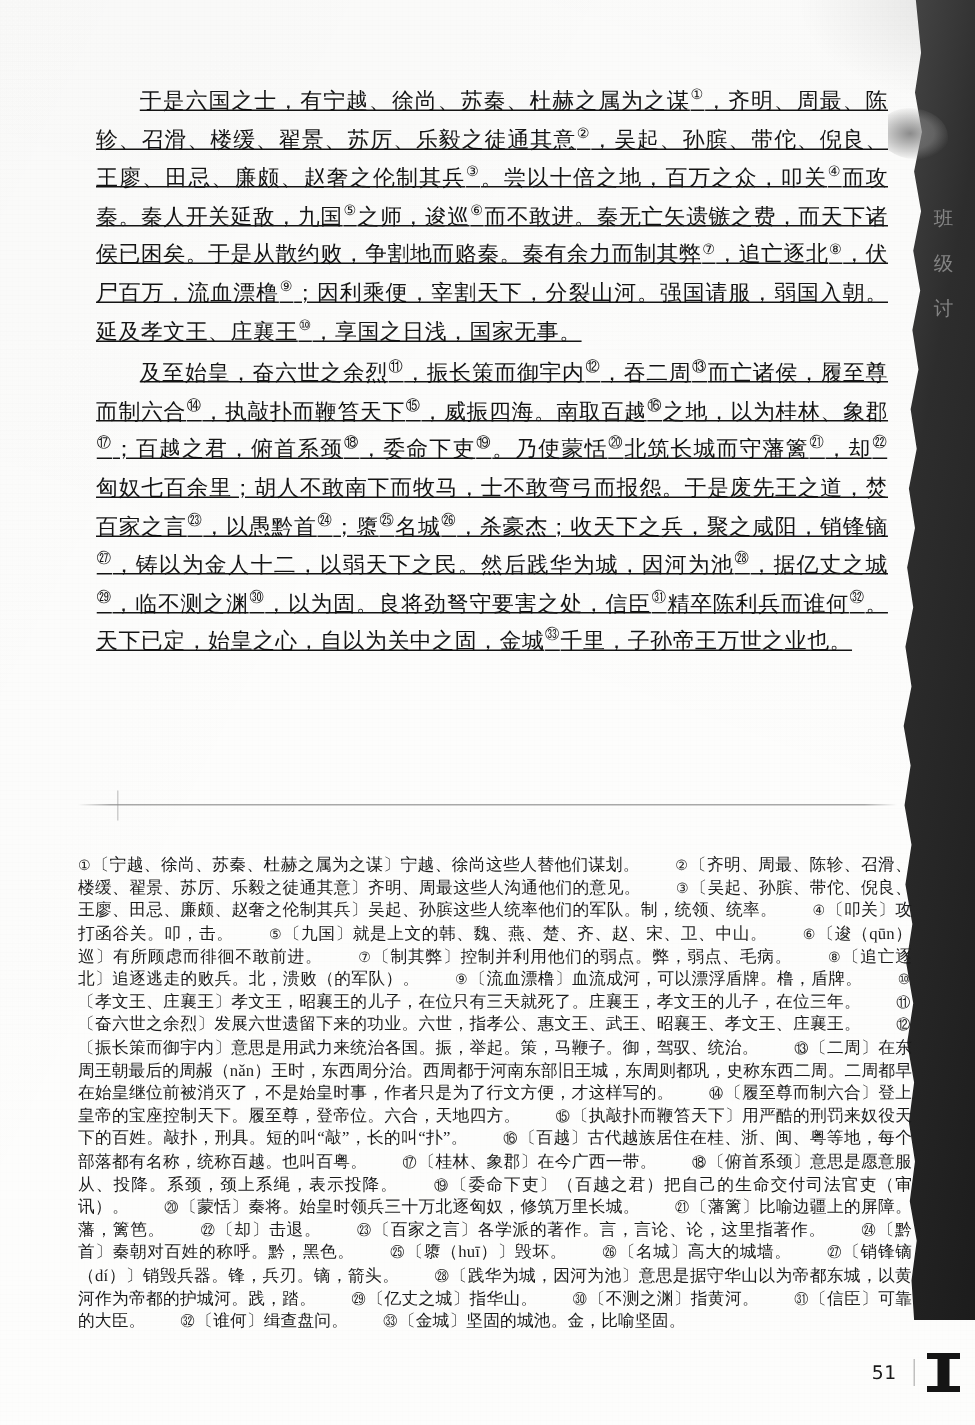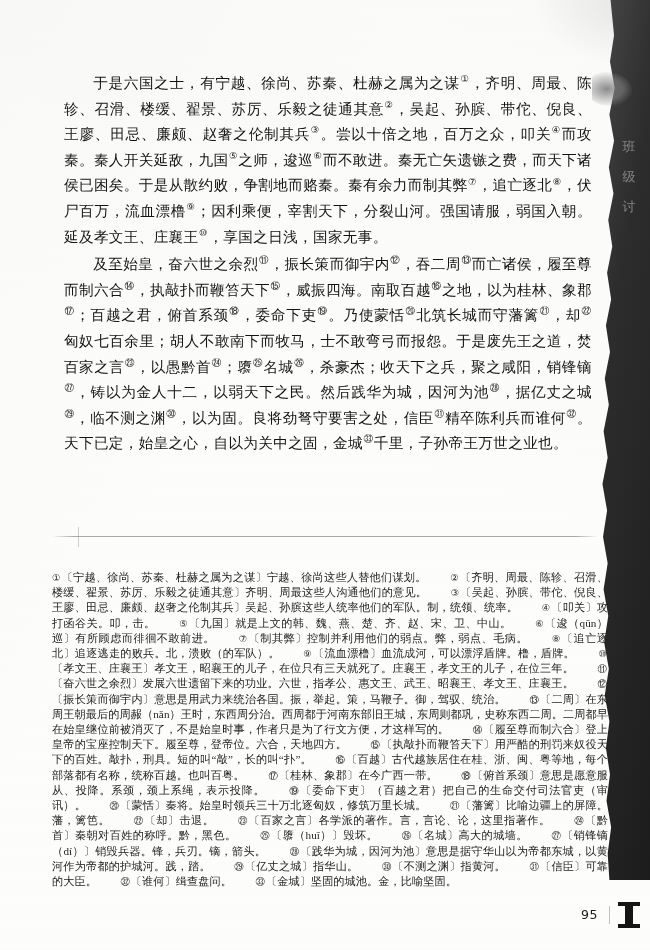--- a/index.html
+++ b/index.html
@@ -90,21 +90,21 @@
     top: 56px;
     width: 528px;
     font-size: 14.6px;
     line-height: 25.6px;
     text-align: justify;
     text-justify: inter-ideograph;
     letter-spacing: .35px;
     color: #141414;
     font-family: "Liberation Serif", "DejaVu Serif", serif;
   }
-  #main-text p { margin: 15px 0 0 0; text-indent: 2em; }
+  #main-text p { margin: 0 0 0 0; text-indent: 2em; text-decoration: underline; }
   #main-text p + p { margin-top: 2px; }
   sup.mk {
     font-size: 9.5px;
     vertical-align: super;
     line-height: 0;
     padding: 0 .5px;
     font-family: "DejaVu Sans", sans-serif;
   }
 
   
@@ -207,21 +207,21 @@
   <div id="main-text">
       <p><span>于是六国之士，有宁越、徐尚、苏秦、杜赫之属为之谋</span><sup class="mk">①</sup><span>，齐明、周最、陈轸、召滑、楼缓、翟景、苏厉、乐毅之徒通其意</span><sup class="mk">②</sup><span>，吴起、孙膑、带佗、倪良、王廖、田忌、廉颇、赵奢之伦制其兵</span><sup class="mk">③</sup><span>。尝以十倍之地，百万之众，叩关</span><sup class="mk">④</sup><span>而攻秦。秦人开关延敌，九国</span><sup class="mk">⑤</sup><span>之师，逡巡</span><sup class="mk">⑥</sup><span>而不敢进。秦无亡矢遗镞之费，而天下诸侯已困矣。于是从散约败，争割地而赂秦。秦有余力而制其弊</span><sup class="mk">⑦</sup><span>，追亡逐北</span><sup class="mk">⑧</sup><span>，伏尸百万，流血漂橹</span><sup class="mk">⑨</sup><span>；因利乘便，宰割天下，分裂山河。强国请服，弱国入朝。延及孝文王、庄襄王</span><sup class="mk">⑩</sup><span>，享国之日浅，国家无事。</span></p>
       <p><span>及至始皇，奋六世之余烈</span><sup class="mk">⑪</sup><span>，振长策而御宇内</span><sup class="mk">⑫</sup><span>，吞二周</span><sup class="mk">⑬</sup><span>而亡诸侯，履至尊而制六合</span><sup class="mk">⑭</sup><span>，执敲扑而鞭笞天下</span><sup class="mk">⑮</sup><span>，威振四海。南取百越</span><sup class="mk">⑯</sup><span>之地，以为桂林、象郡</span><sup class="mk">⑰</sup><span>；百越之君，俯首系颈</span><sup class="mk">⑱</sup><span>，委命下吏</span><sup class="mk">⑲</sup><span>。乃使蒙恬</span><sup class="mk">⑳</sup><span>北筑长城而守藩篱</span><sup class="mk">㉑</sup><span>，却</span><sup class="mk">㉒</sup><span>匈奴七百余里；胡人不敢南下而牧马，士不敢弯弓而报怨。于是废先王之道，焚百家之言</span><sup class="mk">㉓</sup><span>，以愚黔首</span><sup class="mk">㉔</sup><span>；隳</span><sup class="mk">㉕</sup><span>名城</span><sup class="mk">㉖</sup><span>，杀豪杰；收天下之兵，聚之咸阳，销锋镝</span><sup class="mk">㉗</sup><span>，铸以为金人十二，以弱天下之民。然后践华为城，因河为池</span><sup class="mk">㉘</sup><span>，据亿丈之城</span><sup class="mk">㉙</sup><span>，临不测之渊</span><sup class="mk">㉚</sup><span>，以为固。良将劲弩守要害之处，信臣</span><sup class="mk">㉛</sup><span>精卒陈利兵而谁何</span><sup class="mk">㉜</sup><span>。天下已定，始皇之心，自以为关中之固，金城</span><sup class="mk">㉝</sup><span>千里，子孙帝王万世之业也。</span></p>
     </div>
 
   <div id="divider-tick"></div>
   <div id="divider"></div>
 
   <div id="notes"><span class="note"><span class="nm">①</span><span>〔宁越、徐尚、苏秦、杜赫之属为之谋〕</span><span>宁越、徐尚这些人替他们谋划。</span></span><span class="gap"></span><span class="note"><span class="nm">②</span><span>〔齐明、周最、陈轸、召滑、楼缓、翟景、苏厉、乐毅之徒通其意〕</span><span>齐明、周最这些人沟通他们的意见。</span></span><span class="gap"></span><span class="note"><span class="nm">③</span><span>〔吴起、孙膑、带佗、倪良、王廖、田忌、廉颇、赵奢之伦制其兵〕</span><span>吴起、孙膑这些人统率他们的军队。制，统领、统率。</span></span><span class="gap"></span><span class="note"><span class="nm">④</span><span>〔叩关〕</span><span>攻打函谷关。叩，击。</span></span><span class="gap"></span><span class="note"><span class="nm">⑤</span><span>〔九国〕</span><span>就是上文的韩、魏、燕、楚、齐、赵、宋、卫、中山。</span></span><span class="gap"></span><span class="note"><span class="nm">⑥</span><span>〔逡（qūn）巡〕</span><span>有所顾虑而徘徊不敢前进。</span></span><span class="gap"></span><span class="note"><span class="nm">⑦</span><span>〔制其弊〕</span><span>控制并利用他们的弱点。弊，弱点、毛病。</span></span><span class="gap"></span><span class="note"><span class="nm">⑧</span><span>〔追亡逐北〕</span><span>追逐逃走的败兵。北，溃败（的军队）。</span></span><span class="gap"></span><span class="note"><span class="nm">⑨</span><span>〔流血漂橹〕</span><span>血流成河，可以漂浮盾牌。橹，盾牌。</span></span><span class="gap"></span><span class="note"><span class="nm">⑩</span><span>〔孝文王、庄襄王〕</span><span>孝文王，昭襄王的儿子，在位只有三天就死了。庄襄王，孝文王的儿子，在位三年。</span></span><span class="gap"></span><span class="note"><span class="nm">⑪</span><span>〔奋六世之余烈〕</span><span>发展六世遗留下来的功业。六世，指孝公、惠文王、武王、昭襄王、孝文王、庄襄王。</span></span><span class="gap"></span><span class="note"><span class="nm">⑫</span><span>〔振长策而御宇内〕</span><span>意思是用武力来统治各国。振，举起。策，马鞭子。御，驾驭、统治。</span></span><span class="gap"></span><span class="note"><span class="nm">⑬</span><span>〔二周〕</span><span>在东周王朝最后的周赧（nǎn）王时，东西周分治。西周都于河南东部旧王城，东周则都巩，史称东西二周。二周都早在始皇继位前被消灭了，不是始皇时事，作者只是为了行文方便，才这样写的。</span></span><span class="gap"></span><span class="note"><span class="nm">⑭</span><span>〔履至尊而制六合〕</span><span>登上皇帝的宝座控制天下。履至尊，登帝位。六合，天地四方。</span></span><span class="gap"></span><span class="note"><span class="nm">⑮</span><span>〔执敲扑而鞭笞天下〕</span><span>用严酷的刑罚来奴役天下的百姓。敲扑，刑具。短的叫“敲”，长的叫“扑”。</span></span><span class="gap"></span><span class="note"><span class="nm">⑯</span><span>〔百越〕</span><span>古代越族居住在桂、浙、闽、粤等地，每个部落都有名称，统称百越。也叫百粤。</span></span><span class="gap"></span><span class="note"><span class="nm">⑰</span><span>〔桂林、象郡〕</span><span>在今广西一带。</span></span><span class="gap"></span><span class="note"><span class="nm">⑱</span><span>〔俯首系颈〕</span><span>意思是愿意服从、投降。系颈，颈上系绳，表示投降。</span></span><span class="gap"></span><span class="note"><span class="nm">⑲</span><span>〔委命下吏〕</span><span>（百越之君）把自己的生命交付司法官吏（审讯）。</span></span><span class="gap"></span><span class="note"><span class="nm">⑳</span><span>〔蒙恬〕</span><span>秦将。始皇时领兵三十万北逐匈奴，修筑万里长城。</span></span><span class="gap"></span><span class="note"><span class="nm">㉑</span><span>〔藩篱〕</span><span>比喻边疆上的屏障。藩，篱笆。</span></span><span class="gap"></span><span class="note"><span class="nm">㉒</span><span>〔却〕</span><span>击退。</span></span><span class="gap"></span><span class="note"><span class="nm">㉓</span><span>〔百家之言〕</span><span>各学派的著作。言，言论、论，这里指著作。</span></span><span class="gap"></span><span class="note"><span class="nm">㉔</span><span>〔黔首〕</span><span>秦朝对百姓的称呼。黔，黑色。</span></span><span class="gap"></span><span class="note"><span class="nm">㉕</span><span>〔隳（huī）〕</span><span>毁坏。</span></span><span class="gap"></span><span class="note"><span class="nm">㉖</span><span>〔名城〕</span><span>高大的城墙。</span></span><span class="gap"></span><span class="note"><span class="nm">㉗</span><span>〔销锋镝（dí）〕</span><span>销毁兵器。锋，兵刃。镝，箭头。</span></span><span class="gap"></span><span class="note"><span class="nm">㉘</span><span>〔践华为城，因河为池〕</span><span>意思是据守华山以为帝都东城，以黄河作为帝都的护城河。践，踏。</span></span><span class="gap"></span><span class="note"><span class="nm">㉙</span><span>〔亿丈之城〕</span><span>指华山。</span></span><span class="gap"></span><span class="note"><span class="nm">㉚</span><span>〔不测之渊〕</span><span>指黄河。</span></span><span class="gap"></span><span class="note"><span class="nm">㉛</span><span>〔信臣〕</span><span>可靠的大臣。</span></span><span class="gap"></span><span class="note"><span class="nm">㉜</span><span>〔谁何〕</span><span>缉查盘问。</span></span><span class="gap"></span><span class="note"><span class="nm">㉝</span><span>〔金城〕</span><span>坚固的城池。金，比喻坚固。</span></span></div>
 
-  <div id="page-number">95</div>
+  <div id="page-number">51</div>
   <div id="foot-rule"></div>
   <div id="foot-ornament">
     <div class="cap t"></div>
     <div class="bar"></div>
     <div class="cap b"></div>
   </div>
 
 </div>
 
 </body></html>

